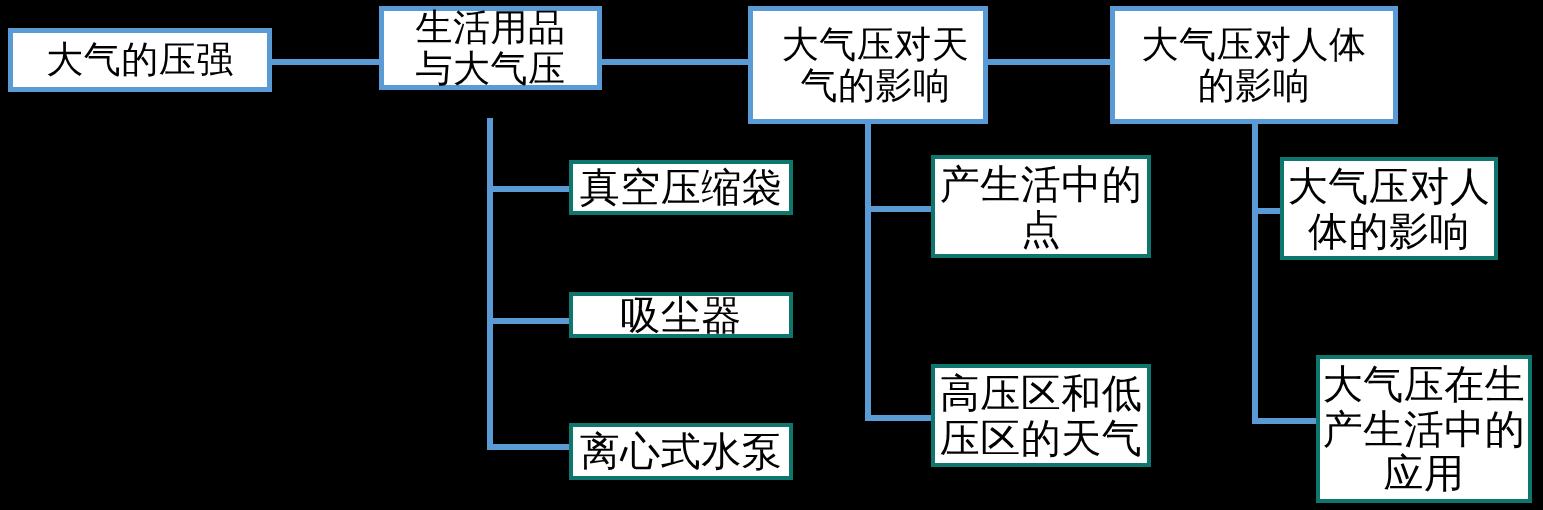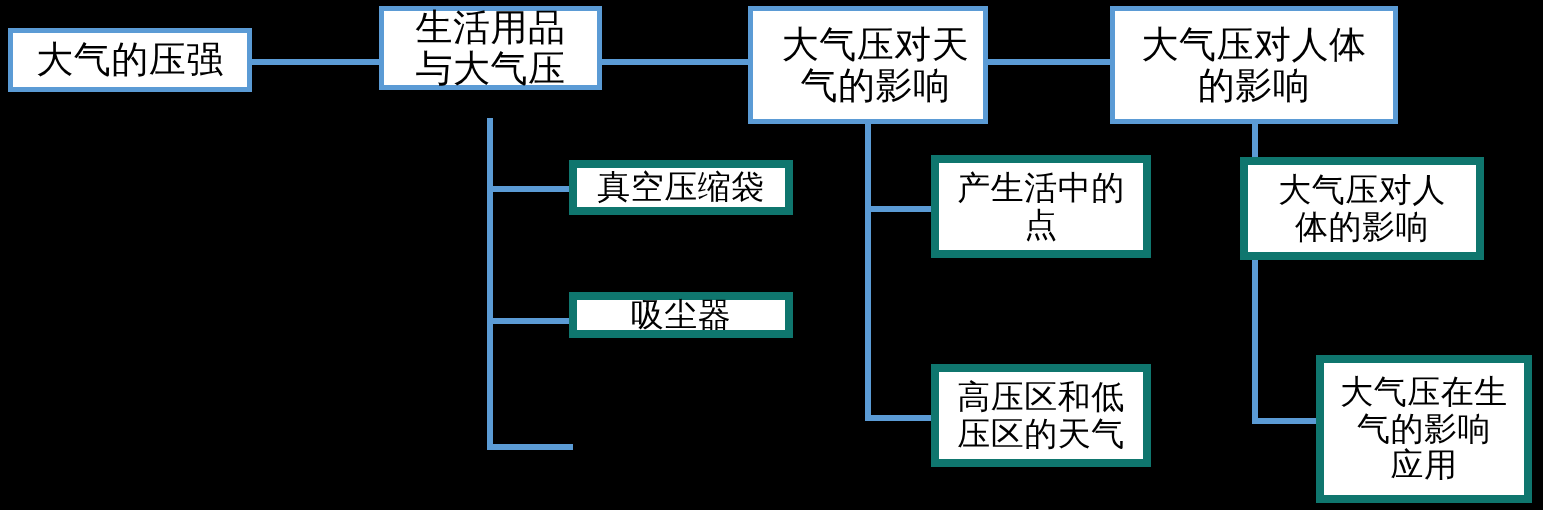--- a/index.html
+++ b/index.html
@@ -27,22 +27,22 @@
     line-height: 1.12;
     white-space: pre-line;
     letter-spacing: 0.5px;
     z-index: 3;
   }
   .node.primary {
     border: 5px solid #5B9BD5;
     font-size: 37px;
   }
   .node.secondary {
-    border: 8px solid #0f766e;
-    font-size: 33px;
+    border: 4px solid #0f766e;
+    font-size: 40px;
   }
   .connector {
     position: absolute;
     background: #5B9BD5;
     z-index: 1;
   }
   .connector.h { height: 6px; }
   .connector.v { width: 6px; }
 </style>
 </head>
@@ -60,42 +60,43 @@
   <div class="connector h" style="left:487px; top:444px; width:86px;"></div>
 
   <div class="connector v" style="left:865px; top:118px; height:303px;"></div>
   <div class="connector h" style="left:865px; top:206px; width:70px;"></div>
   <div class="connector h" style="left:865px; top:415px; width:70px;"></div>
 
   <div class="connector v" style="left:1252px; top:118px; height:306px;"></div>
   <div class="connector h" style="left:1252px; top:208px; width:68px;"></div>
   <div class="connector h" style="left:1252px; top:418px; width:68px;"></div>
 
-  <div class="node primary" style="left:8px; top:28px; width:244px; height:64px;">大气的压强</div>
+  <div class="node primary" style="left:8px; top:28px; width:264px; height:64px;">大气的压强</div>
 
   <div class="node primary" style="left:379px; top:6px; width:223px; height:84px;">生活用品
 与大气压</div>
 
   <div class="node primary" style="left:748px; top:6px; width:240px; height:118px;padding-left:15px;">大气压对天
 气的影响</div>
 
   <div class="node primary" style="left:1110px; top:6px; width:288px; height:118px;">大气压对人体
 的影响</div>
 
   <div class="node secondary" style="left:569px; top:160px; width:224px; height:55px;">真空压缩袋</div>
 
   <div class="node secondary" style="left:569px; top:292px; width:224px; height:46px;">吸尘器</div>
 
+  <div class="node secondary" style="left:569px; top:423px; width:224px; height:57px;">离心式水泵</div>
 
   <div class="node secondary" style="left:931px; top:155px; width:220px; height:103px;">产生活中的
 点</div>
 
   <div class="node secondary" style="left:931px; top:364px; width:220px; height:103px;">高压区和低
 压区的天气</div>
 
-  <div class="node secondary" style="left:1240px; top:157px; width:244px; height:103px;">大气压对人
+  <div class="node secondary" style="left:1280px; top:157px; width:218px; height:103px;">大气压对人
 体的影响</div>
 
   <div class="node secondary" style="left:1316px; top:355px; width:216px; height:148px;">大气压在生
-气的影响
+产生活中的
 应用</div>
 
 </div>
 
 </body></html>

